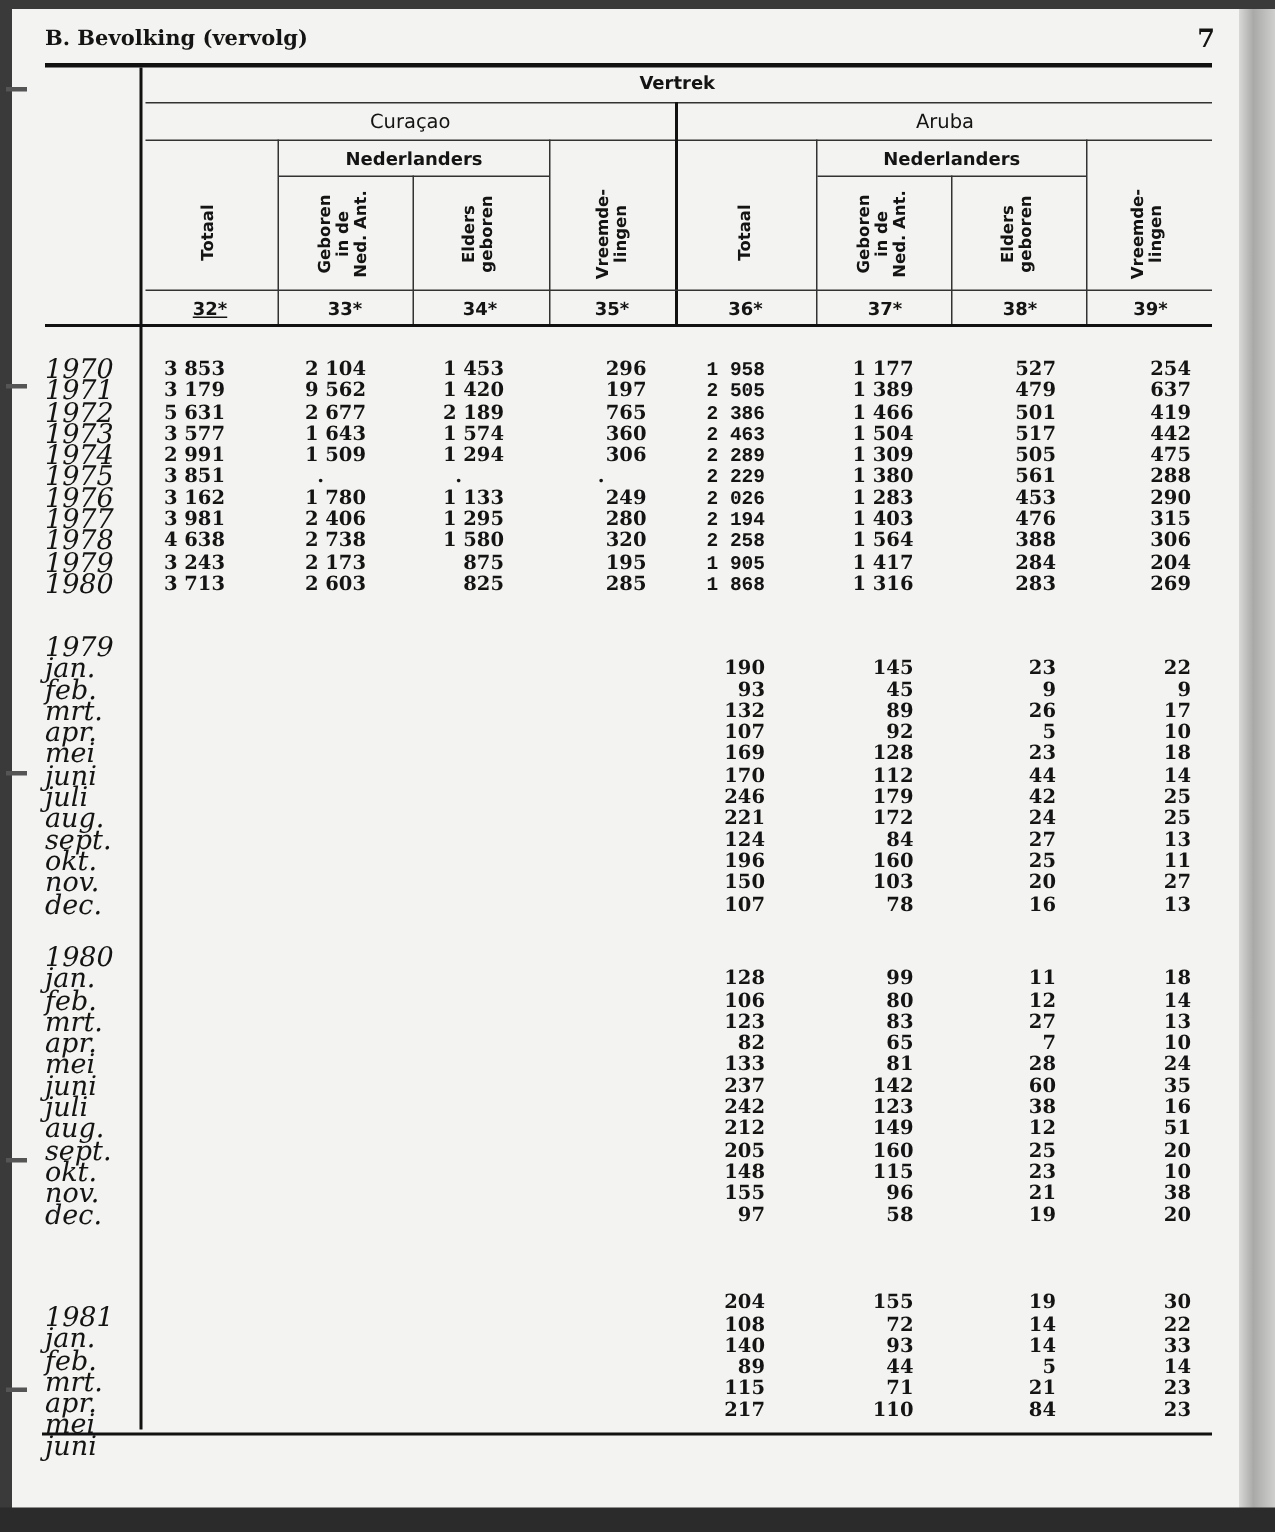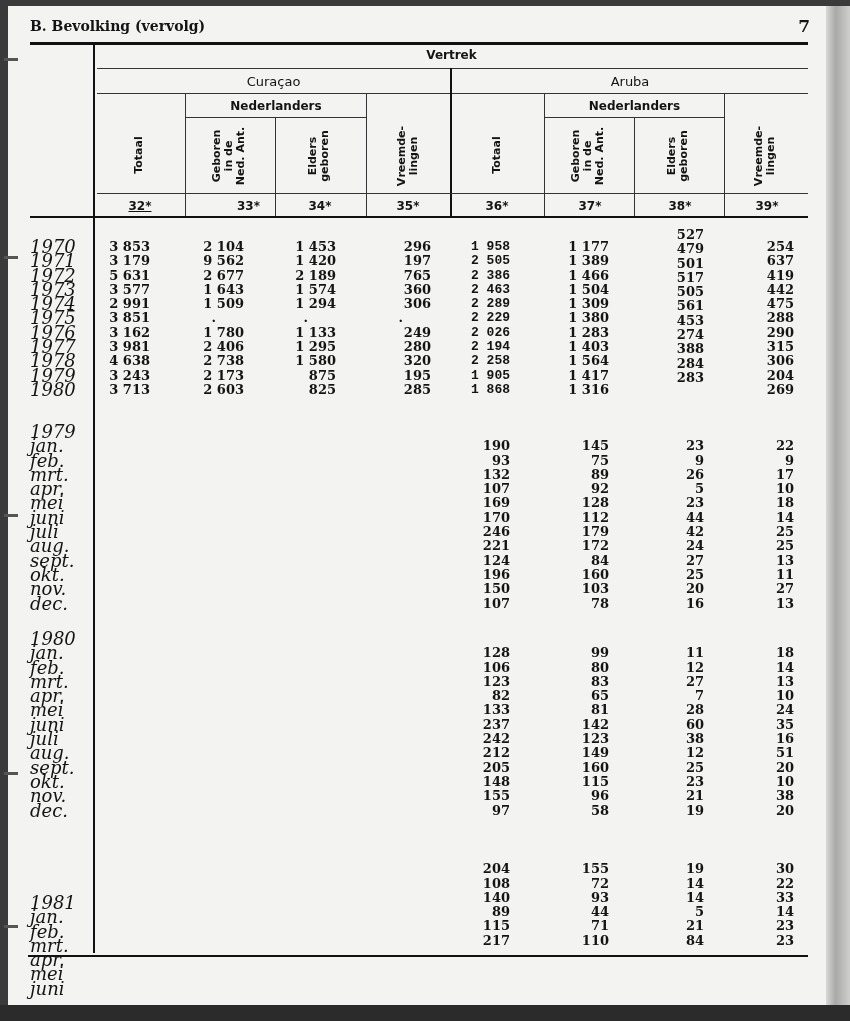--- a/index.html
+++ b/index.html
@@ -111,21 +111,21 @@
 <div class="rot" style="left:458px; top:148px; width:80px; height:14px;">Totaal</div>
 <div class="rot" style="left:549px; top:137px; width:80px; height:38px;">Geboren
 in de
 Ned. Ant.</div>
 <div class="rot" style="left:639px; top:143px; width:80px; height:26px;">Elders
 geboren</div>
 <div class="rot" style="left:726px; top:143px; width:80px; height:26px;">Vreemde-
 lingen</div>
 
 <div class="colnum" style="left:110px;text-decoration:underline;">32*</div>
-<div class="colnum" style="left:200px;text-align:right;">33*</div>
+<div class="colnum" style="left:200px;">33*</div>
 <div class="colnum" style="left:290px;">34*</div>
 <div class="colnum" style="left:378px;">35*</div>
 <div class="colnum" style="left:467px;">36*</div>
 <div class="colnum" style="left:560px;">37*</div>
 <div class="colnum" style="left:650px;">38*</div>
 <div class="colnum" style="left:737px;">39*</div>
 
 <div id="body-container">
     <div class="rowlabels" style="top: 240px;">
       <div>1970</div>
@@ -211,29 +211,29 @@
       <div>1 466</div>
       <div>1 504</div>
       <div>1 309</div>
       <div>1 380</div>
       <div>1 283</div>
       <div>1 403</div>
       <div>1 564</div>
       <div>1 417</div>
       <div>1 316</div>
     </div>
-    <div class="col bold" style="top: 228px; left: 634px; width: 70px;">
+    <div class="col bold" style="top: 240px; left: 634px; width: 70px;">
       <div>527</div>
       <div>479</div>
       <div>501</div>
       <div>517</div>
       <div>505</div>
       <div>561</div>
       <div>453</div>
-      <div>274</div>
+      <div>476</div>
       <div>388</div>
       <div>284</div>
       <div>283</div>
     </div>
     <div class="col bold" style="top: 240px; left: 724px; width: 70px;">
       <div>254</div>
       <div>637</div>
       <div>419</div>
       <div>442</div>
       <div>475</div>
@@ -324,21 +324,21 @@
       <div>170</div>
       <div>246</div>
       <div>221</div>
       <div>124</div>
       <div>196</div>
       <div>150</div>
       <div>107</div>
     </div>
     <div class="col bold" style="top: 439.3px; left: 539px; width: 70px;">
       <div>145</div>
-      <div>75</div>
+      <div>45</div>
       <div>89</div>
       <div>92</div>
       <div>128</div>
       <div>112</div>
       <div>179</div>
       <div>172</div>
       <div>84</div>
       <div>160</div>
       <div>103</div>
       <div>78</div>
@@ -491,21 +491,21 @@
       <div>10</div>
       <div>24</div>
       <div>35</div>
       <div>16</div>
       <div>51</div>
       <div>20</div>
       <div>10</div>
       <div>38</div>
       <div>20</div>
     </div>
-    <div class="rowlabels" style="top: 896px;">
+    <div class="rowlabels" style="top: 872px;">
       <div>1981</div>
       <div>jan.</div>
       <div>feb.</div>
       <div>mrt.</div>
       <div>apr.</div>
       <div>mei</div>
       <div>juni</div>
     </div>
     <div class="col bold" style="top: 862.3px; left: 80px; width: 70px;">
       <div></div>

